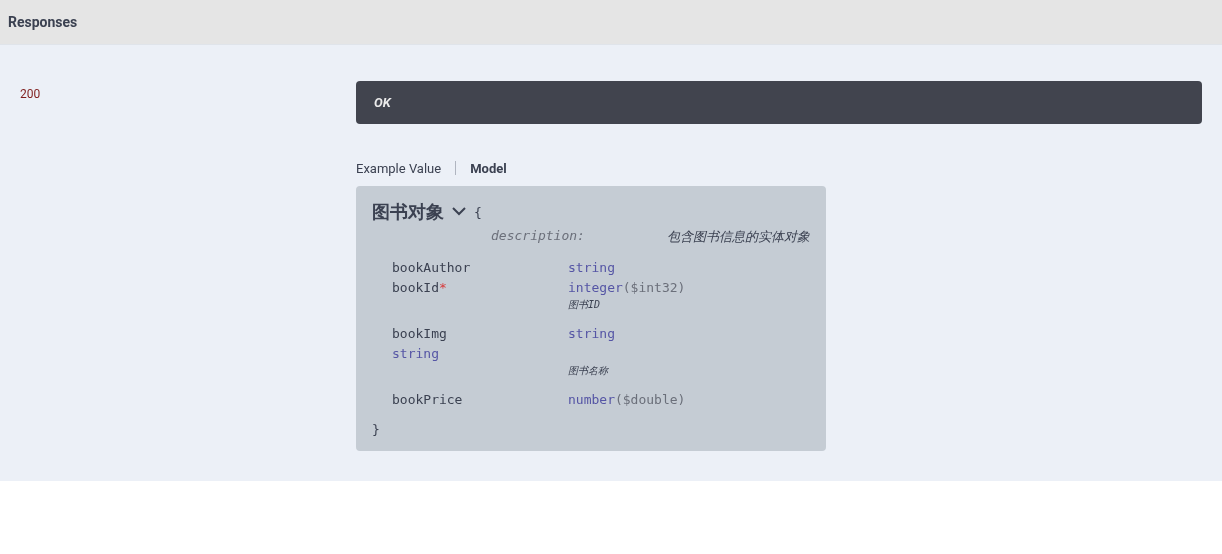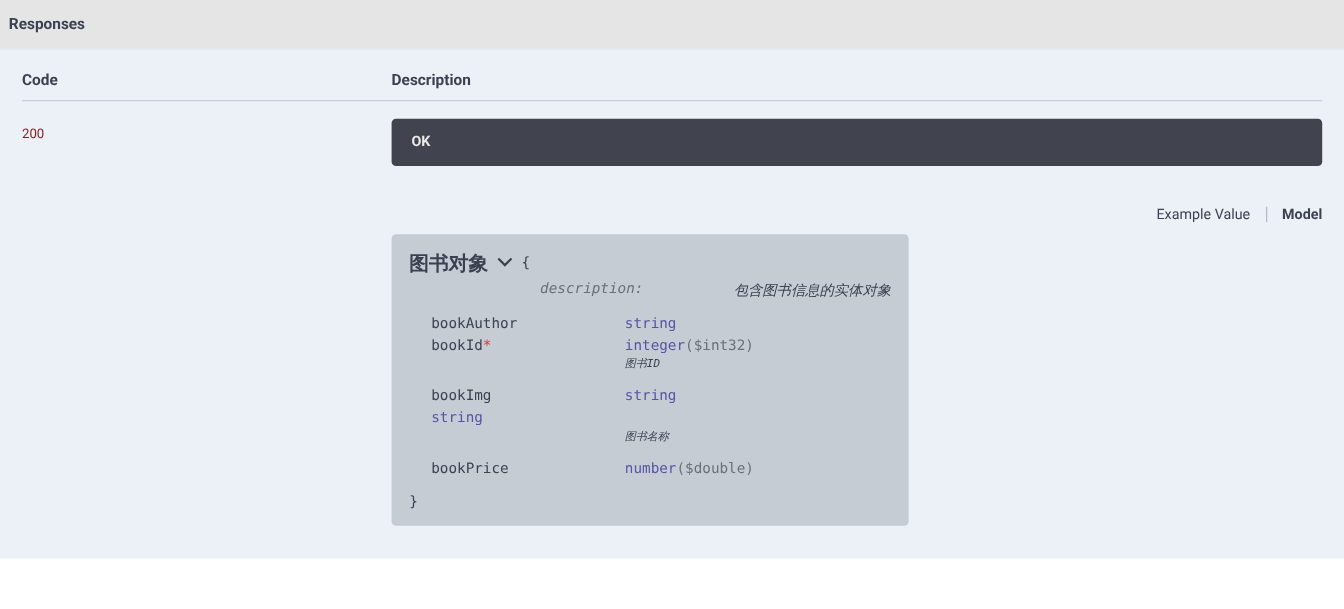--- a/index.html
+++ b/index.html
@@ -53,29 +53,29 @@
     }
     .desc-cell {
       flex: 1;
     }
     .status-desc-box {
       background: #41444e;
       color: #eaeaea;
       padding: 14px 18px;
       border-radius: 4px;
       font-weight: 700;
+      font-style: italic;
       font-size: 13px;
       margin-bottom: 36px;
     }
     .tabs {
       display: flex;
       align-items: center;
       margin-bottom: 10px;
       font-size: 13px;
-      justify-content: flex-end;
     }
     .tab {
       color: #3b4151;
       cursor: pointer;
       font-weight: 400;
     }
     .tab-sep {
       margin: 0 14px;
       color: #b0b5c0;
       height: 16px;
@@ -172,24 +172,20 @@
     }
   </style>
 </head>
 <body>
 
 <div class="responses-header">Responses</div>
 
 <div class="responses-body">
   <div class="responses-table">
 
-    <div class="responses-head-row">
-      <div class="col-code">Code</div>
-      <div class="col-desc">Description</div>
-    </div>
 
     <div class="responses-data-row">
       <div class="code-val">200</div>
 
       <div class="desc-cell">
 
         <div class="status-desc-box">OK</div>
 
         <div class="tabs">
           <span class="tab">Example Value</span>

